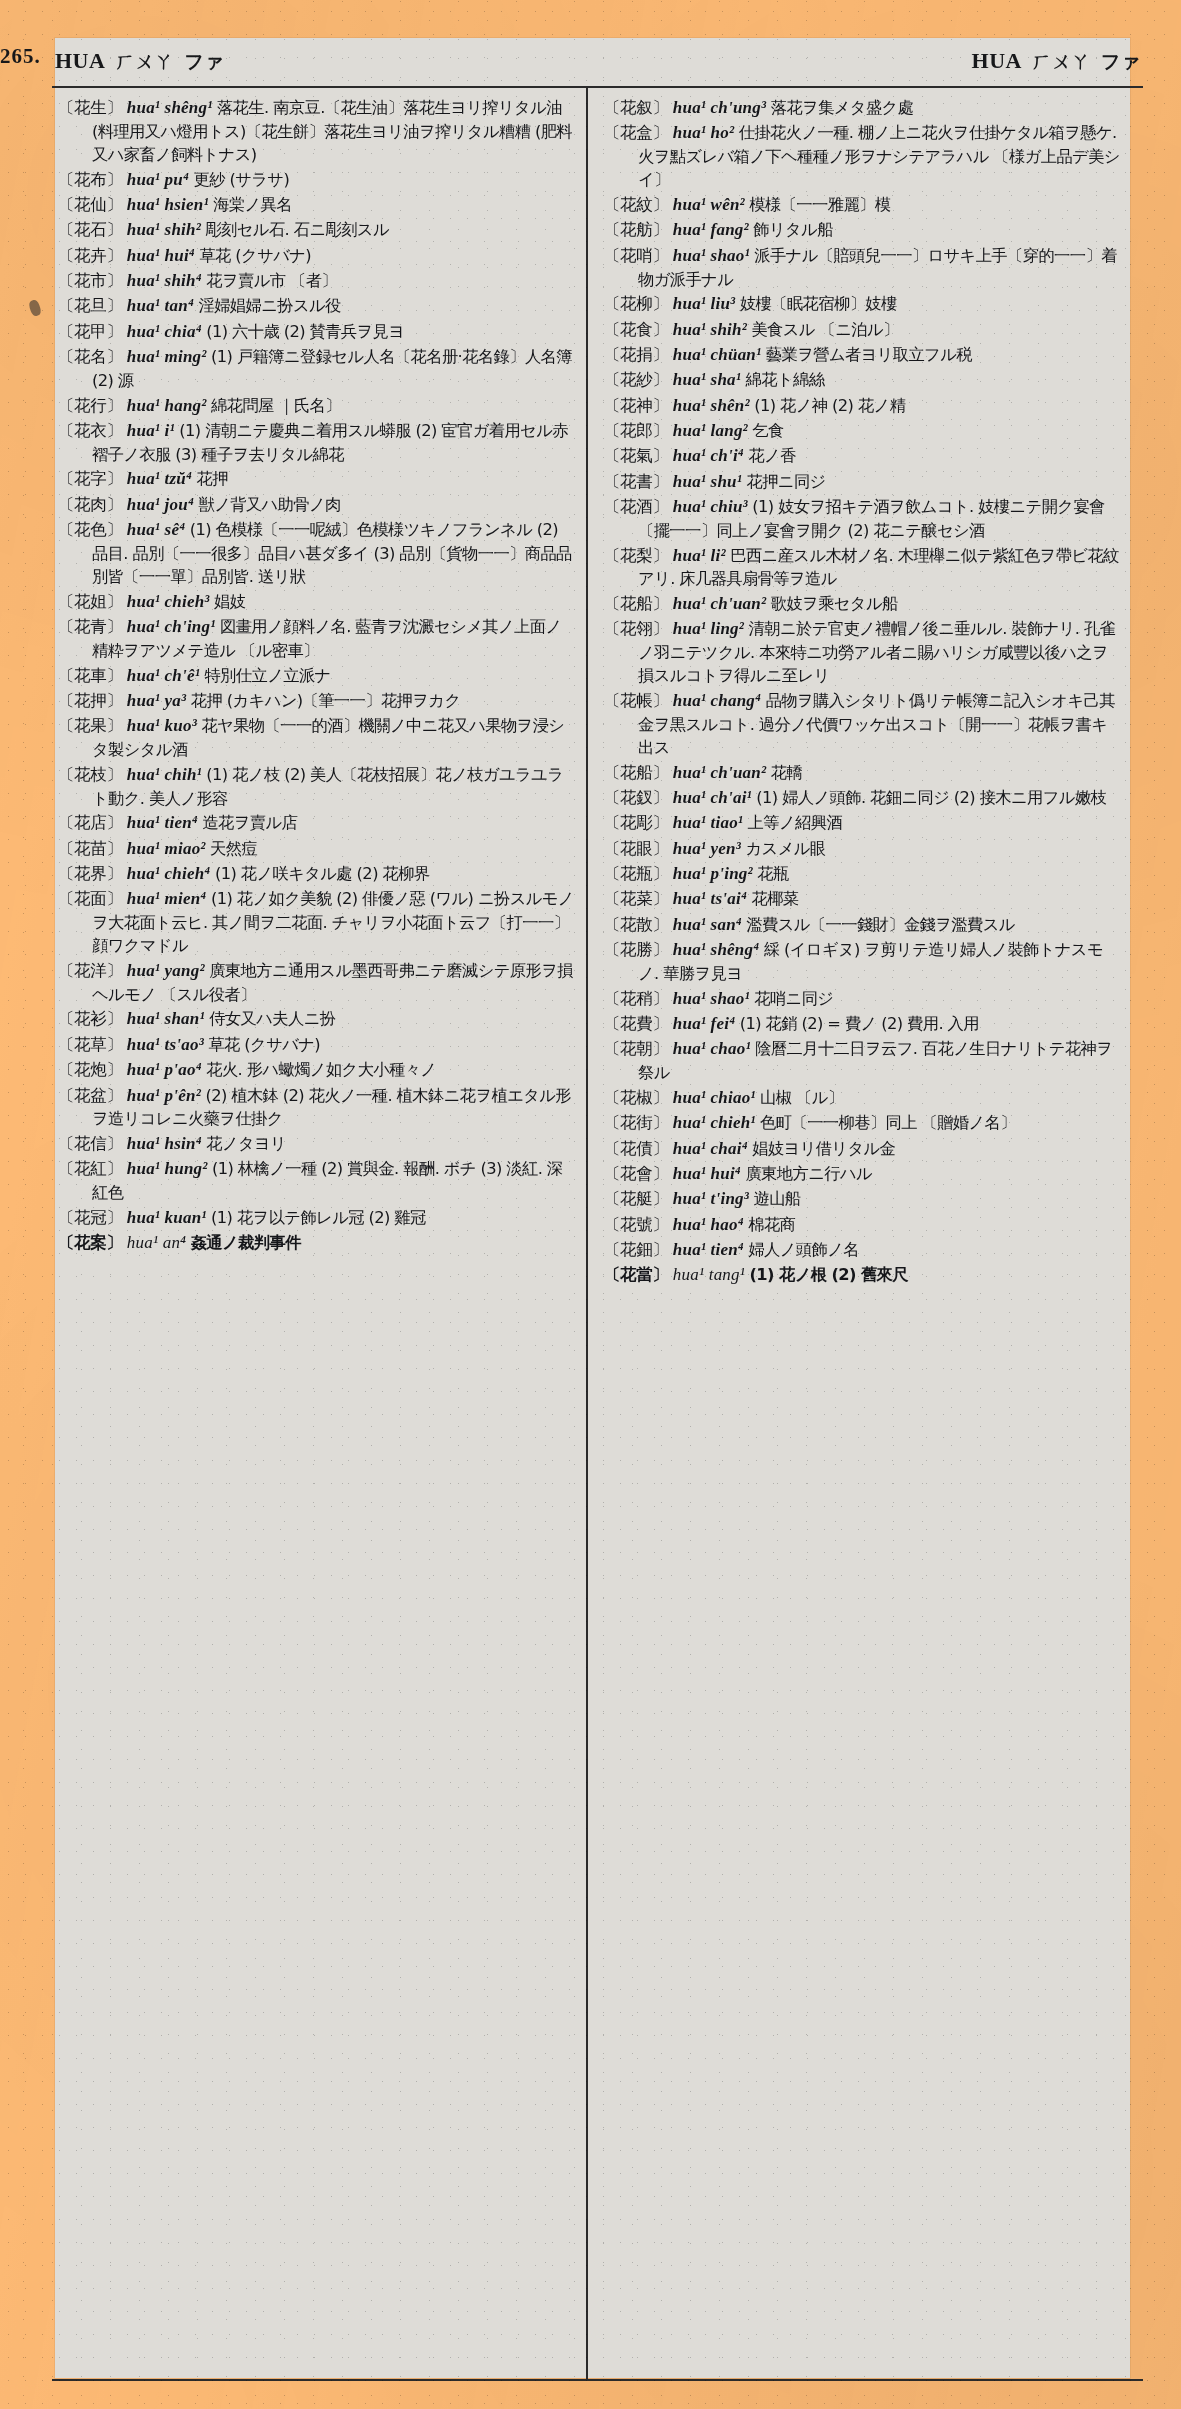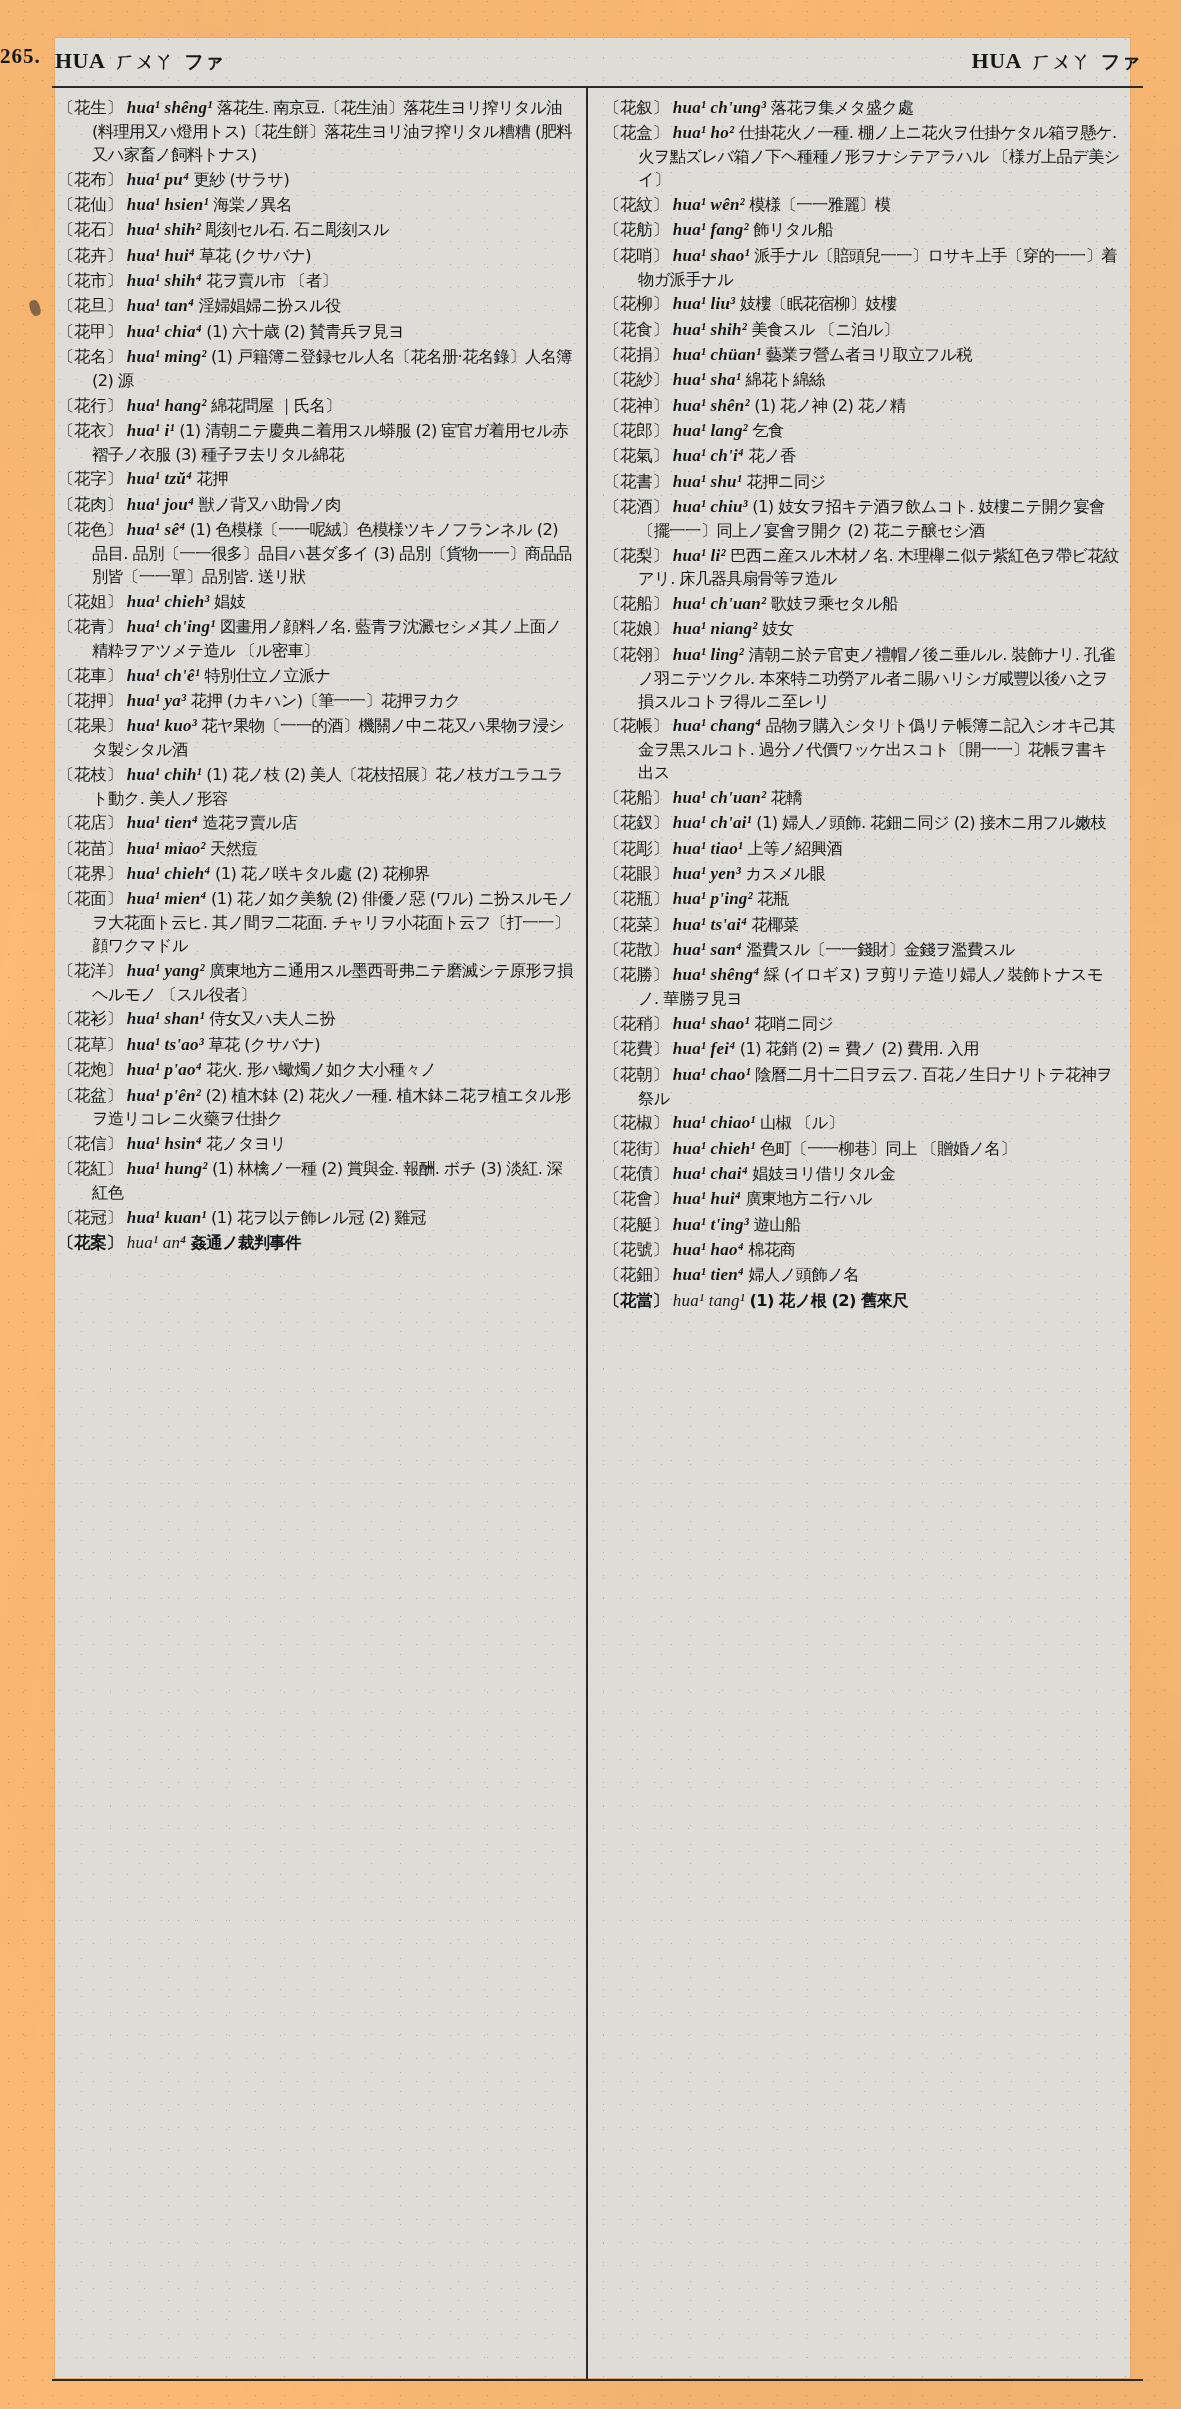--- a/index.html
+++ b/index.html
@@ -237,21 +237,20 @@
         <p class="entry"><span class="hw">〔花食〕</span><span class="rom"> hua¹ shih² </span><span class="gloss">美食スル  〔ニ泊ル〕</span></p>
         <p class="entry"><span class="hw">〔花捐〕</span><span class="rom"> hua¹ chüan¹ </span><span class="gloss">藝業ヲ營ム者ヨリ取立フル税</span></p>
         <p class="entry"><span class="hw">〔花紗〕</span><span class="rom"> hua¹ sha¹ </span><span class="gloss">綿花ト綿絲</span></p>
         <p class="entry"><span class="hw">〔花神〕</span><span class="rom"> hua¹ shên² </span><span class="gloss">(1) 花ノ神 (2) 花ノ精</span></p>
         <p class="entry"><span class="hw">〔花郎〕</span><span class="rom"> hua¹ lang² </span><span class="gloss">乞食</span></p>
         <p class="entry"><span class="hw">〔花氣〕</span><span class="rom"> hua¹ ch'i⁴ </span><span class="gloss">花ノ香</span></p>
         <p class="entry"><span class="hw">〔花書〕</span><span class="rom"> hua¹ shu¹ </span><span class="gloss">花押ニ同ジ</span></p>
         <p class="entry"><span class="hw">〔花酒〕</span><span class="rom"> hua¹ chiu³ </span><span class="gloss">(1) 妓女ヲ招キテ酒ヲ飲ムコト. 妓樓ニテ開ク宴會〔擺一一〕同上ノ宴會ヲ開ク (2) 花ニテ醸セシ酒</span></p>
         <p class="entry"><span class="hw">〔花梨〕</span><span class="rom"> hua¹ li² </span><span class="gloss">巴西ニ産スル木材ノ名. 木理櫸ニ似テ紫紅色ヲ帶ビ花紋アリ. 床几器具扇骨等ヲ造ル</span></p>
         <p class="entry"><span class="hw">〔花船〕</span><span class="rom"> hua¹ ch'uan² </span><span class="gloss">歌妓ヲ乘セタル船</span></p>
-        <p class="entry"><span class="hw">〔花娘〕</span><span class="rom"> hua¹ niang² </span><span class="gloss">妓女</span></p>
         <p class="entry"><span class="hw">〔花翎〕</span><span class="rom"> hua¹ ling² </span><span class="gloss">清朝ニ於テ官吏ノ禮帽ノ後ニ垂ルル. 裝飾ナリ. 孔雀ノ羽ニテツクル. 本來特ニ功勞アル者ニ賜ハリシガ咸豐以後ハ之ヲ損スルコトヲ得ルニ至レリ</span></p>
         <p class="entry"><span class="hw">〔花帳〕</span><span class="rom"> hua¹ chang⁴ </span><span class="gloss">品物ヲ購入シタリト僞リテ帳簿ニ記入シオキ己其金ヲ黒スルコト. 過分ノ代價ワッケ出スコト〔開一一〕花帳ヲ書キ出ス</span></p>
         <p class="entry"><span class="hw">〔花船〕</span><span class="rom"> hua¹ ch'uan² </span><span class="gloss">花轎</span></p>
         <p class="entry"><span class="hw">〔花釵〕</span><span class="rom"> hua¹ ch'ai¹ </span><span class="gloss">(1) 婦人ノ頭飾. 花鈿ニ同ジ (2) 接木ニ用フル嫩枝</span></p>
         <p class="entry"><span class="hw">〔花彫〕</span><span class="rom"> hua¹ tiao¹ </span><span class="gloss">上等ノ紹興酒</span></p>
         <p class="entry"><span class="hw">〔花眼〕</span><span class="rom"> hua¹ yen³ </span><span class="gloss">カスメル眼</span></p>
         <p class="entry"><span class="hw">〔花瓶〕</span><span class="rom"> hua¹ p'ing² </span><span class="gloss">花瓶</span></p>
         <p class="entry"><span class="hw">〔花菜〕</span><span class="rom"> hua¹ ts'ai⁴ </span><span class="gloss">花椰菜</span></p>
         <p class="entry"><span class="hw">〔花散〕</span><span class="rom"> hua¹ san⁴ </span><span class="gloss">濫費スル〔一一錢財〕金錢ヲ濫費スル</span></p>
         <p class="entry"><span class="hw">〔花勝〕</span><span class="rom"> hua¹ shêng⁴ </span><span class="gloss">綵 (イロギヌ) ヲ剪リテ造リ婦人ノ裝飾トナスモノ. 華勝ヲ見ヨ</span></p>

